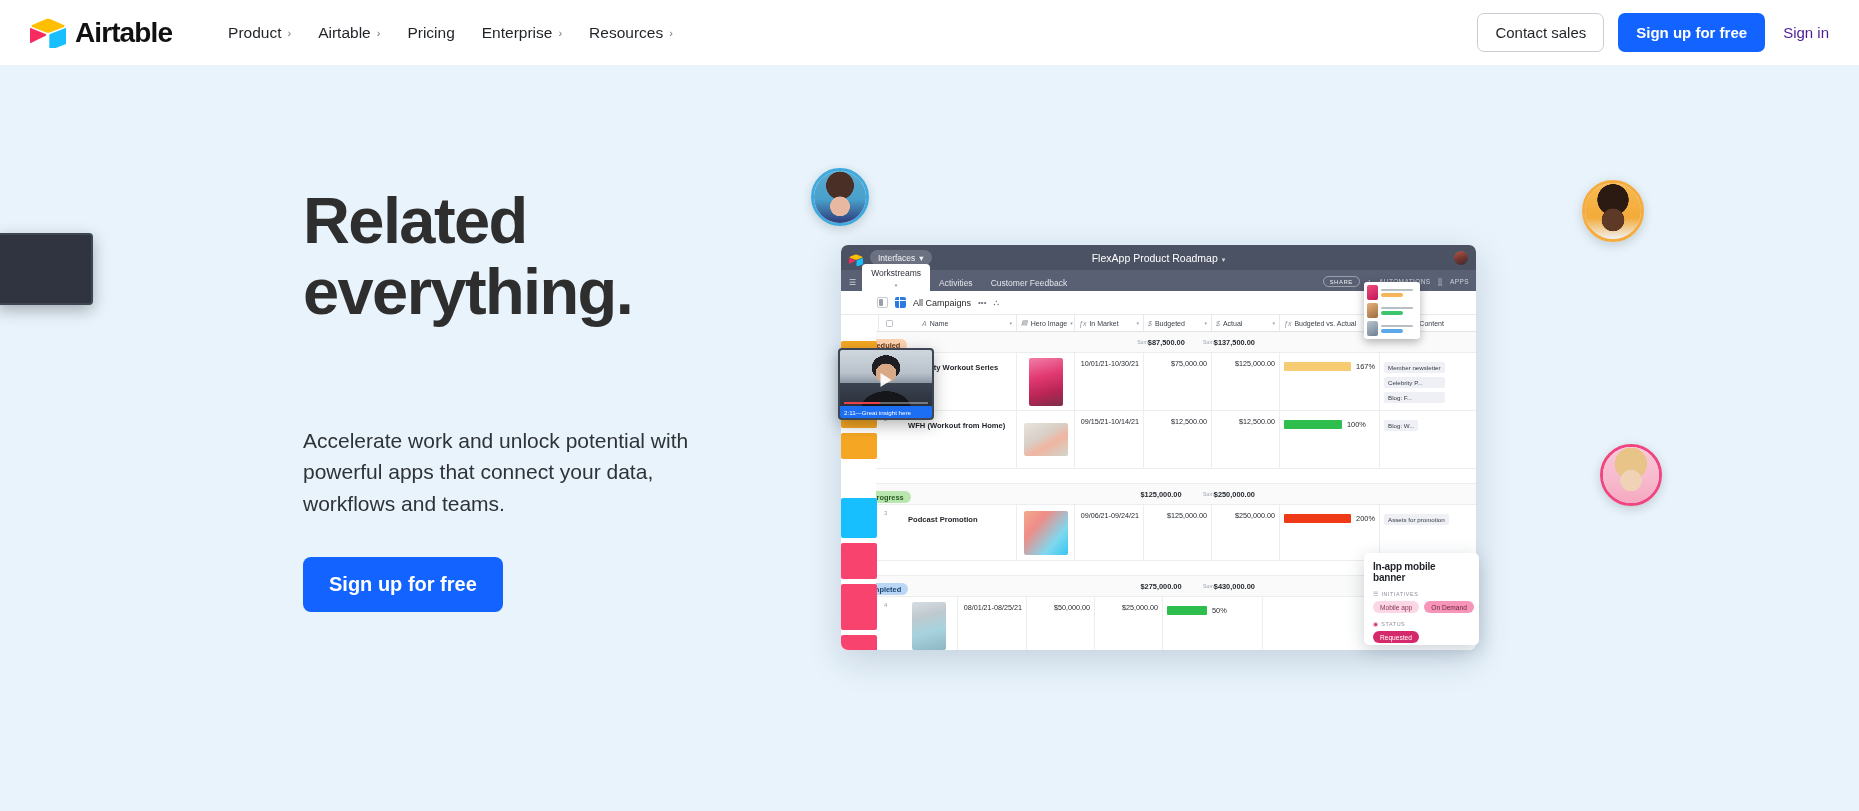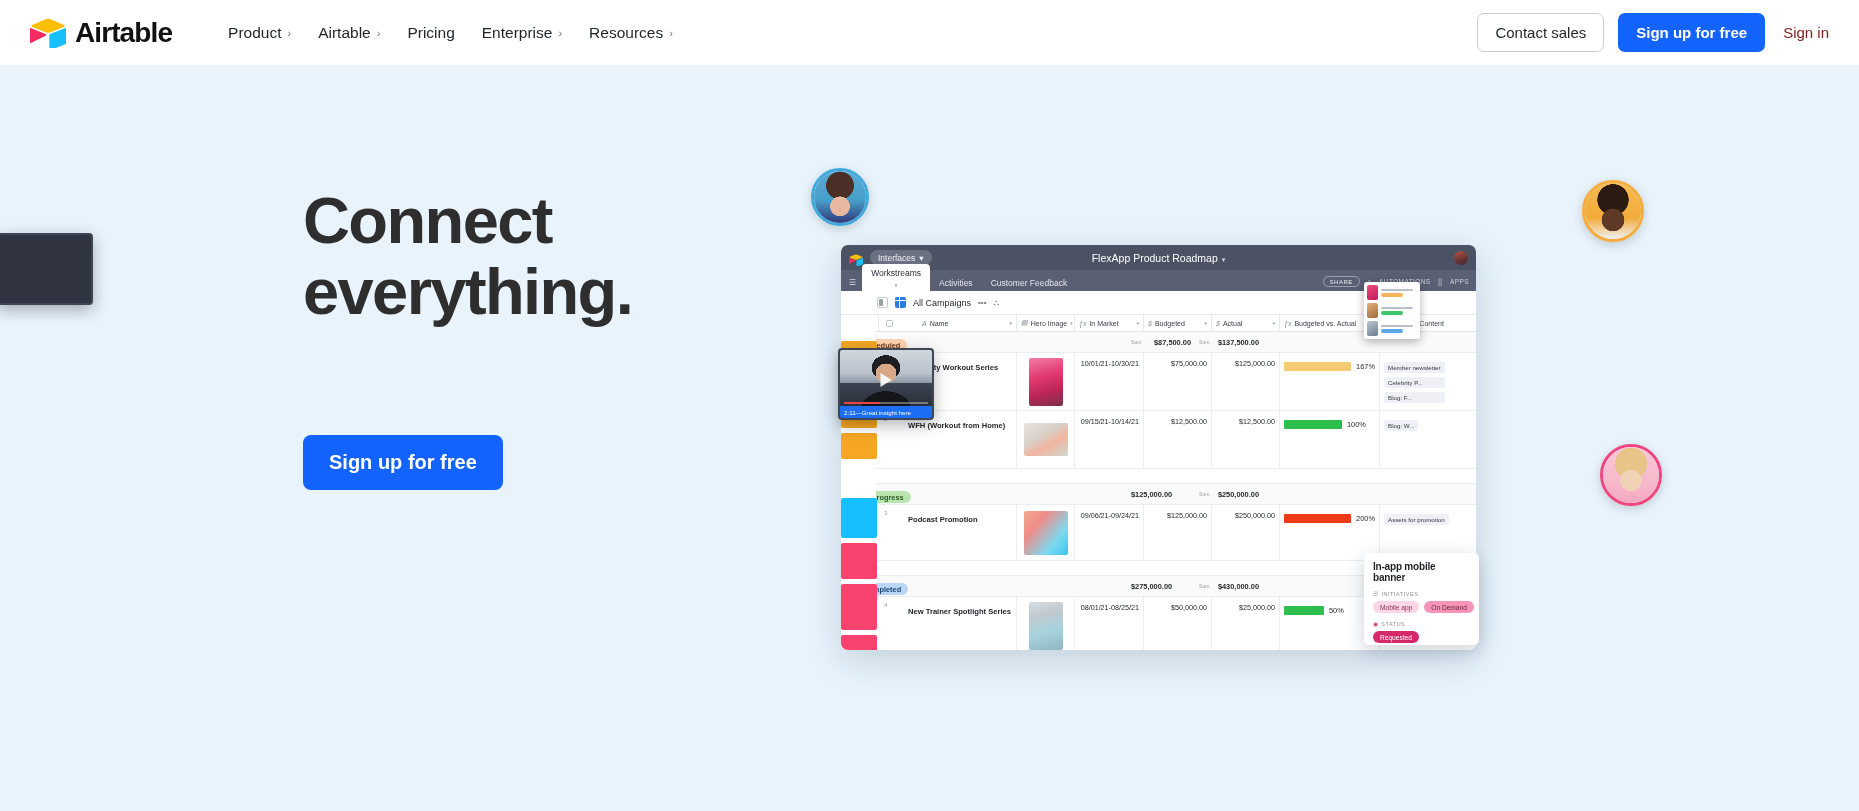--- a/index.html
+++ b/index.html
@@ -38,21 +38,21 @@
     padding: 10px 17px; font-size: 15px; color: #1f2328;
     background: #fff; cursor: pointer; white-space: nowrap;
     font-family: "Liberation Sans", sans-serif;
   }
   .btn-primary {
     background: #1263ff; border: none; border-radius: 7px;
     padding: 11px 18px; font-size: 15px; font-weight: bold; color: #fff;
     cursor: pointer; white-space: nowrap;
     font-family: "Liberation Sans", sans-serif;
   }
-  .signin { font-size: 15px; color: #7f1d1d; cursor: pointer; padding: 6px 4px; white-space: nowrap; }
+  .signin { font-size: 15px; color: #4c1d95; cursor: pointer; padding: 6px 4px; white-space: nowrap; }
 
   
   .hero {
     position: relative;
     height: 746px;
     background: #e8f3fb;
     overflow: hidden;
   }
   .hero-copy {
     position: absolute; left: 303px; top: 121px; width: 520px;
@@ -184,21 +184,21 @@
   .grp-left { width: 159px; display: flex; align-items: center; gap: 4px; padding-left: 6px; }
   .grp-caret { font-size: 5px; color: #8a9099; }
   .grp-stack { display: flex; flex-direction: column; gap: 1px; }
   .grp-label { font-size: 4.6px; letter-spacing: .5px; color: #9aa0a8; }
   .grp-badge {
     font-size: 7.4px; padding: 1.5px 7px; border-radius: 8px; font-weight: bold;
   }
   .b-sched { background: #ffd3b0; color: #6b3a17; }
   .b-prog  { background: #b8e6ae; color: #2d5a25; }
   .b-comp  { background: #b9d6f5; color: #1d4672; }
-  .grp-cell { display: flex; align-items: center; justify-content: space-between; gap: 0; padding: 0 4px; height: 100%; }
+  .grp-cell { display: flex; align-items: center; justify-content: center; gap: 0; padding: 0 4px; height: 100%; }
   .sumlab { font-size: 5.2px; color: #9aa0a8; }
   .sumval { font-size: 7.4px; font-weight: bold; color: #1f2328; }
 
   .drow { display: flex; border-bottom: 1px solid #eceded; background: #fff; }
   .dcell {
     border-right: 1px solid #eceded; padding: 5px 4px;
     display: flex; align-items: flex-start;
   }
   .dcell.num { justify-content: flex-end; }
   .rownum { width: 21px; font-size: 6px; color: #9aa0a8; padding: 5px 0 0 5px; }
@@ -310,24 +310,25 @@
     <button class="btn-outline">Contact sales</button>
     <button class="btn-primary">Sign up for free</button>
     <span class="signin">Sign in</span>
   </div>
 </div>
 
 <div class="hero">
 
   <div class="hero-copy">
     <h1 class="hero-title">
-      <span>Connect</span><br>
+      <span>Related</span><br>
       <span>everything.</span><br>
       <br>
     </h1>
+    <p class="hero-sub">Accelerate work and unlock potential with powerful apps that connect your data, workflows and teams.</p>
     <button class="hero-cta">Sign up for free</button>
   </div>
 
   <div class="mock-stage">
     <div class="mock">
 
       <div class="mock-topbar">
         <span class="mock-logo">
           <svg width="14" height="12" viewBox="0 0 36 30">
             <path d="M16.2 1.1 2.2 6.9c-.9.4-.9 1.6 0 2l14 5.5c1.2.5 2.5.5 3.7 0l14-5.5c.9-.4.9-1.6 0-2L19.9 1.1c-1.2-.5-2.5-.5-3.7 0z" fill="#FFBF00"></path>
@@ -579,23 +580,20 @@
             <span class="sumlab">Sum</span>
             <span class="sumval">$430,000.00</span>
           </div>
           <div class="grp-cell c-bva"></div>
           <div class="grp-cell c-rel"></div>
         </div>
 
         <div class="drow" style="height:58px">
           <div class="dcell c-rec" style="border:none"></div>
           <div class="rownum">4</div>
-          <div class="dcell c-name" style="width:117px;padding-left:8px">
-            <span class="rowname">New Trainer Spotlight Series</span>
-          </div>
           <div class="dcell c-img" style="justify-content:center">
             <span class="thumb" style="background:linear-gradient(165deg,#d7dde2 0%,#bfc9cf 30%,#a7d3de 60%,#8fb6c4 100%)"></span>
           </div>
           <div class="dcell c-mkt num" style="padding-top:6px">08/01/21-08/25/21</div>
           <div class="dcell c-bud num" style="padding-top:6px">$50,000.00</div>
           <div class="dcell c-act num" style="padding-top:6px">$25,000.00</div>
           <div class="dcell c-bva">
             <span class="bar-wrap">
               <span class="bar" style="background:#2dbe4e;width:40px"></span>
               <span class="pct">50%</span>

